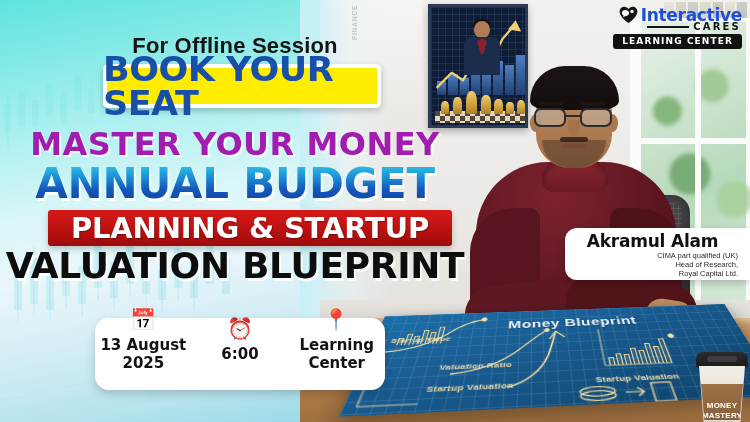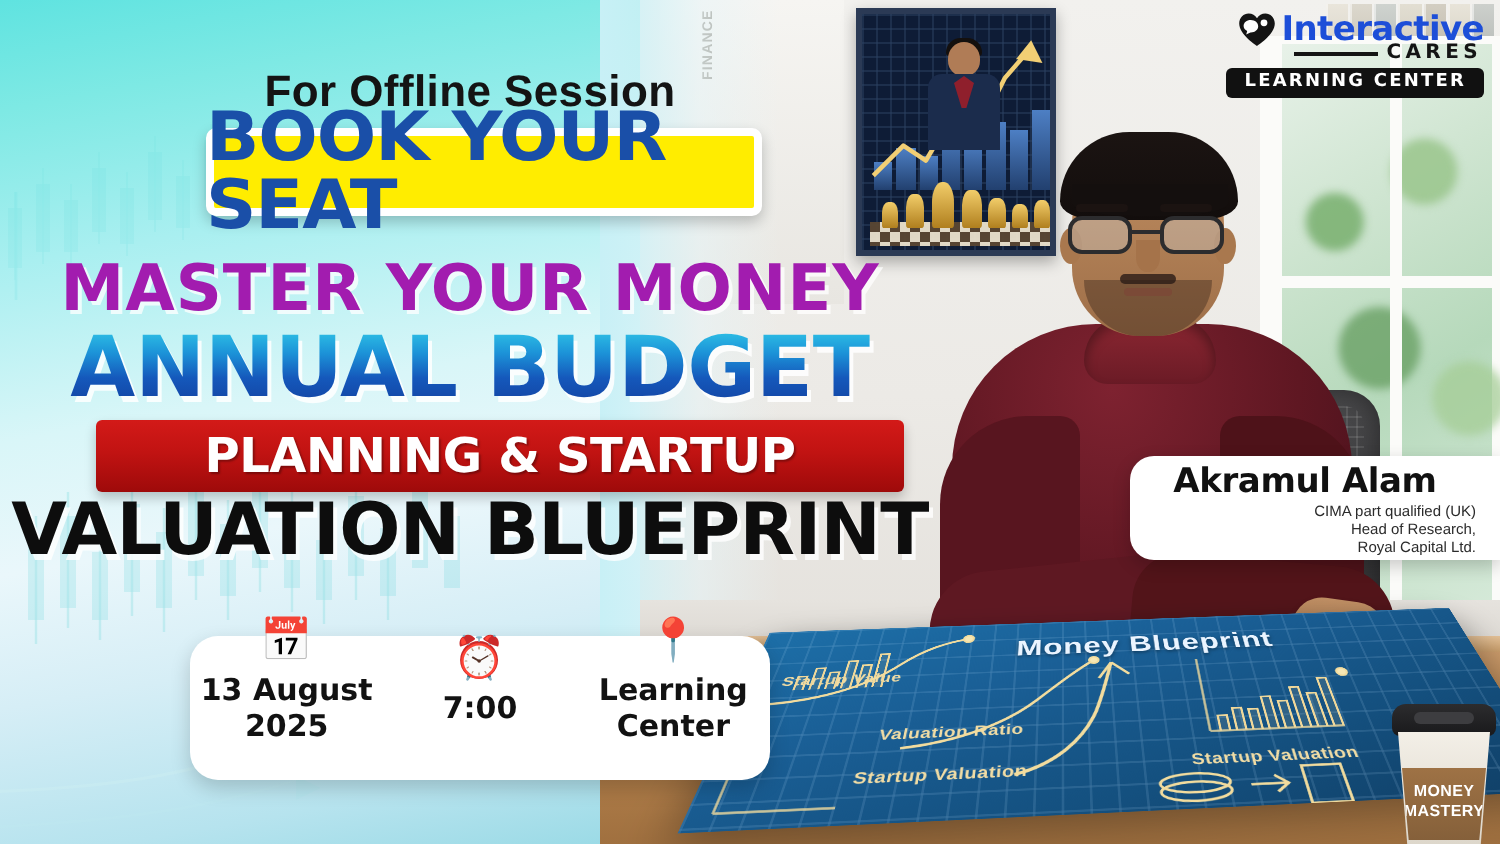--- a/index.html
+++ b/index.html
@@ -286,21 +286,21 @@
   .cup-body {
     position:absolute; left:3px; top:14px; width:46px; height:56px;
     background:linear-gradient(180deg,#f3efe7,#ddd7cb);
     clip-path:polygon(0 0,100% 0,90% 100%,10% 100%);
   }
   .cup-band {
     position:absolute; left:5px; top:32px; width:42px; height:36px;
     background:linear-gradient(180deg,#9e7245,#85603a);
     clip-path:polygon(0 0,100% 0,92% 100%,8% 100%);
     color:#fff; font-size:8px; font-weight:bold; text-align:center;
-    line-height:10px; padding-top:7px; letter-spacing:.2px;
+    line-height:10px; padding-top:17px; letter-spacing:.2px;
   }
 
   
   .fin-art { position:absolute; left:0; top:236px; width:420px; height:186px; opacity:.5; }
   .fin-art2{ position:absolute; left:0; top:0px;  width:330px; height:160px; opacity:.30; }
 
   
   .kicker {
     position:absolute; left:0; top:33px; width:470px; text-align:center;
     font-size:22px; font-weight:bold; color:#141414; letter-spacing:.2px;
@@ -333,21 +333,21 @@
     filter:drop-shadow(2px 3px 0 rgba(255,255,255,.85));
   }
   .plan-banner {
     position:absolute; left:48px; top:210px; width:404px; height:36px;
     background:linear-gradient(180deg,#d31a18 0%,#c11312 45%,#9e0a0a 100%);
     border-radius:3px; box-shadow:0 3px 6px rgba(0,0,0,.22);
     display:flex; align-items:center; justify-content:center;
   }
   .plan-banner span {
     font-family:"DejaVu Sans", sans-serif;
-    font-size:24px; font-weight:bold; color:#fff; letter-spacing:-.2px;
+    font-size:29px; font-weight:bold; color:#fff; letter-spacing:-.2px;
     line-height:1; text-shadow:1px 1px 1px rgba(0,0,0,.3);
   }
   .line-valuation {
     position:absolute; left:0; top:248px; width:470px; text-align:center;
     font-family:"DejaVu Sans", sans-serif;
     font-size:36px; font-weight:bold; color:#0d0d0d; letter-spacing:-.3px;
     line-height:1; text-shadow:2px 3px 0 rgba(255,255,255,.8);
   }
 
   
@@ -642,21 +642,21 @@
   <div class="line-valuation">VALUATION BLUEPRINT</div>
 
   <div class="info-bar">
     <div class="info-cell">
       <div class="info-icon">📅</div>
       <div>13 August</div>
       <div>2025</div>
     </div>
     <div class="info-cell">
       <div class="info-icon">⏰</div>
-      <div>7:00</div>
+      <div>6:00</div>
     </div>
     <div class="info-cell">
       <div class="info-icon">📍</div>
       <div>Learning</div>
       <div>Center</div>
     </div>
   </div>
 
   <div style="position:absolute; left:565px; top:228px; width:185px; height:52px;
               background:#fff; border-radius:12px 0 0 12px;

